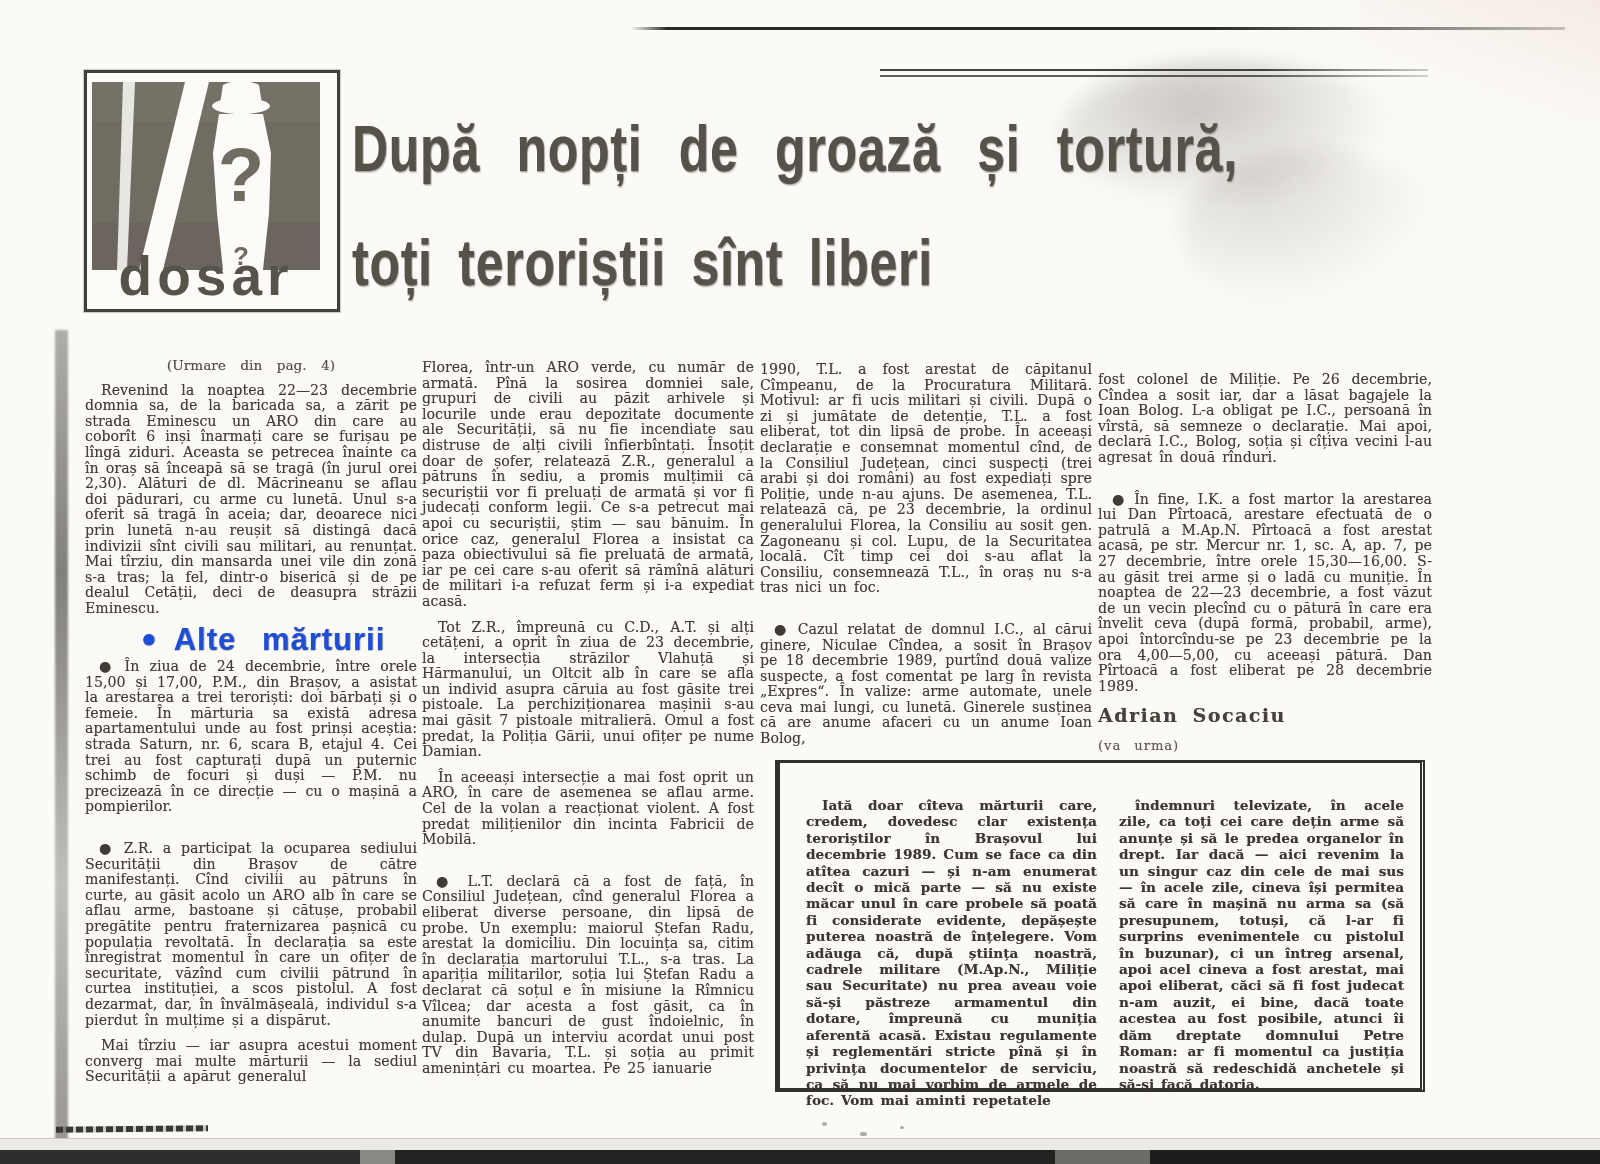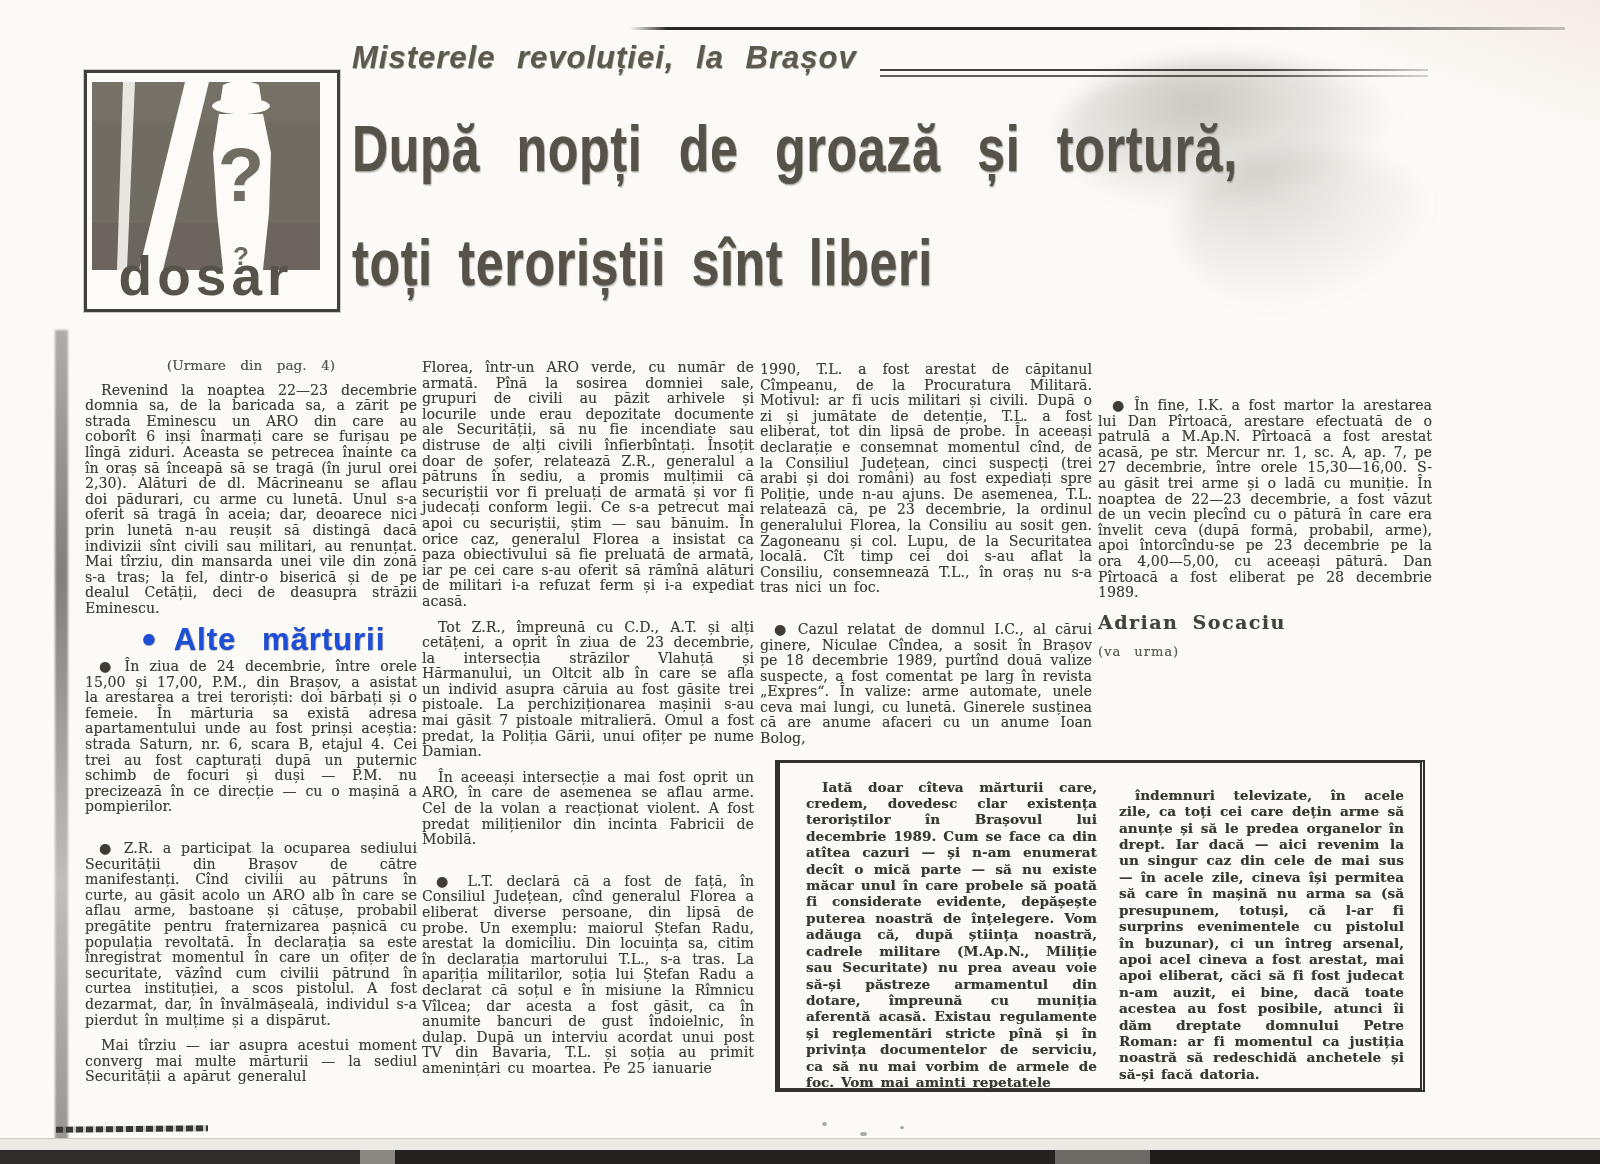--- a/index.html
+++ b/index.html
@@ -67,21 +67,21 @@
   .gap-before{margin-top:26px !important;}
   .byline{margin-top:14px; text-align:left; padding-right:14px;
     font-weight:bold; font-size:19px; letter-spacing:1.5px; word-spacing:6px; color:#45423b;}
   .va-urma{margin-top:14px; text-align:left; font-size:13px; letter-spacing:1px;
     word-spacing:8px; color:#5d5950;}
 
   
   .edit-box{position:absolute; left:775px; top:760px; width:650px; height:332px;
     border-top:3px solid #33312c; border-bottom:4px solid #33312c;
     border-left:5px solid #33312c; border-right:5px double #33312c;
-    box-sizing:border-box; display:flex; padding:18px 16px 0 26px;align-items:center;}
+    box-sizing:border-box; display:flex; padding:34px 16px 0 26px;}
   .edit-box .bcol{width:294px; text-align:justify; font-weight:bold;
     font-size:13.5px; line-height:16.4px; letter-spacing:0.1px; word-spacing:2px;
     color:#3b3831; text-shadow:0.3px 0.3px 0.4px rgba(59,56,49,0.5);}
   .edit-box .bcol.right{margin-left:22px; width:288px;}
   .edit-box p{margin:0; text-indent:16px;}
 </style>
 </head>
 <body>
 
 <div class="page">
@@ -109,21 +109,20 @@
         <path d="M136,12 Q154,3 172,12 L175,31 L133,31 Z"></path>
         <ellipse cx="154" cy="33" rx="29" ry="8"></ellipse>
         <path d="M132,41 L176,41 L184,80 L182,140 L176,197 L136,197 L130,140 L126,80 Z"></path>
       </g>
       <text x="154" y="128" font-size="76" font-weight="bold" text-anchor="middle" font-family="Liberation Sans, sans-serif" fill="#716c62">?</text>
       <text x="154" y="192" font-size="26" font-weight="bold" text-anchor="middle" font-family="Liberation Sans, sans-serif" fill="#716c62">?</text>
       <text x="119" y="222" font-size="55" font-weight="bold" letter-spacing="5" text-anchor="middle" font-family="Liberation Sans, sans-serif" fill="#57534a">dosar</text>
     </svg>
   </div>
 
-  <div class="kicker">Misterele revoluției, la Brașov</div>
   <div class="kicker-rule">
     <div class="l1"></div>
     <div class="l2"></div>
   </div>
   <div class="headline line1">După nopți de groază și tortură,</div>
   <div class="headline line2">toți teroriștii sînt liberi</div>
 
   <div class="col" id="col1">
     <div class="note">(Urmare din pag. 4)</div>
     <p class="indent">Revenind la noaptea 22—23 decembrie domnia sa, de la baricada sa, a zărit pe strada Eminescu un ARO din care au coborît 6 inși înarmați care se furișau pe lîngă ziduri. Aceasta se petrecea înainte ca în oraș să înceapă să se tragă (în jurul orei 2,30). Alături de dl. Măcrineanu se aflau doi pădurari, cu arme cu lunetă. Unul s-a oferit să tragă în aceia; dar, deoarece nici prin lunetă n-au reușit să distingă dacă indivizii sînt civili sau militari, au renunțat. Mai tîrziu, din mansarda unei vile din zonă s-a tras; la fel, dintr-o biserică și de pe dealul Cetății, deci de deasupra străzii Eminescu.</p>
@@ -139,20 +138,21 @@
     <p class="indent">În aceeași intersecție a mai fost oprit un ARO, în care de asemenea se aflau arme. Cel de la volan a reacționat violent. A fost predat milițienilor din incinta Fabricii de Mobilă.</p>
     <p class="bullet gap-before">● L.T. declară că a fost de față, în Consiliul Județean, cînd generalul Florea a eliberat diverse persoane, din lipsă de probe. Un exemplu: maiorul Ștefan Radu, arestat la domiciliu. Din locuința sa, citim în declarația martorului T.L., s-a tras. La apariția militarilor, soția lui Ștefan Radu a declarat că soțul e în misiune la Rîmnicu Vîlcea; dar acesta a fost găsit, ca în anumite bancuri de gust îndoielnic, în dulap. După un interviu acordat unui post TV din Bavaria, T.L. și soția au primit amenințări cu moartea. Pe 25 ianuarie</p>
   </div>
 
   <div class="col" id="col3">
     <p>1990, T.L. a fost arestat de căpitanul Cîmpeanu, de la Procuratura Militară. Motivul: ar fi ucis militari și civili. După o zi și jumătate de detenție, T.L. a fost eliberat, tot din lipsă de probe. În aceeași declarație e consemnat momentul cînd, de la Consiliul Județean, cinci suspecți (trei arabi și doi români) au fost expediați spre Poliție, unde n-au ajuns. De asemenea, T.L. relatează că, pe 23 decembrie, la ordinul generalului Florea, la Consiliu au sosit gen. Zagoneanu și col. Lupu, de la Securitatea locală. Cît timp cei doi s-au aflat la Consiliu, consemnează T.L., în oraș nu s-a tras nici un foc.</p>
     <p class="bullet gap-before">● Cazul relatat de domnul I.C., al cărui ginere, Niculae Cîndea, a sosit în Brașov pe 18 decembrie 1989, purtînd două valize suspecte, a fost comentat pe larg în revista „Expres“. În valize: arme automate, unele ceva mai lungi, cu lunetă. Ginerele susținea că are anume afaceri cu un anume Ioan Bolog,</p>
   </div>
 
   <div class="col" id="col4">
+    <p>fost colonel de Miliție. Pe 26 decembrie, Cîndea a sosit iar, dar a lăsat bagajele la Ioan Bolog. L-a obligat pe I.C., persoană în vîrstă, să semneze o declarație. Mai apoi, declară I.C., Bolog, soția și cîțiva vecini l-au agresat în două rînduri.</p>
     <p class="bullet gap-before">● În fine, I.K. a fost martor la arestarea lui Dan Pîrtoacă, arestare efectuată de o patrulă a M.Ap.N. Pîrtoacă a fost arestat acasă, pe str. Mercur nr. 1, sc. A, ap. 7, pe 27 decembrie, între orele 15,30—16,00. S-au găsit trei arme și o ladă cu muniție. În noaptea de 22—23 decembrie, a fost văzut de un vecin plecînd cu o pătură în care era învelit ceva (după formă, probabil, arme), apoi întorcîndu-se pe 23 decembrie pe la ora 4,00—5,00, cu aceeași pătură. Dan Pîrtoacă a fost eliberat pe 28 decembrie 1989.</p>
     <div class="byline">Adrian Socaciu</div>
     <div class="va-urma">(va urma)</div>
   </div>
 
   <div class="edit-box">
     <div class="bcol">
       <p>Iată doar cîteva mărturii care, credem, dovedesc clar existența teroriștilor în Brașovul lui decembrie 1989. Cum se face ca din atîtea cazuri — și n-am enumerat decît o mică parte — să nu existe măcar unul în care probele să poată fi considerate evidente, depășește puterea noastră de înțelegere. Vom adăuga că, după știința noastră, cadrele militare (M.Ap.N., Miliție sau Securitate) nu prea aveau voie să-și păstreze armamentul din dotare, împreună cu muniția aferentă acasă. Existau regulamente și reglementări stricte pînă și în privința documentelor de serviciu, ca să nu mai vorbim de armele de foc. Vom mai aminti repetatele</p>
     </div>
     <div class="bcol right">

